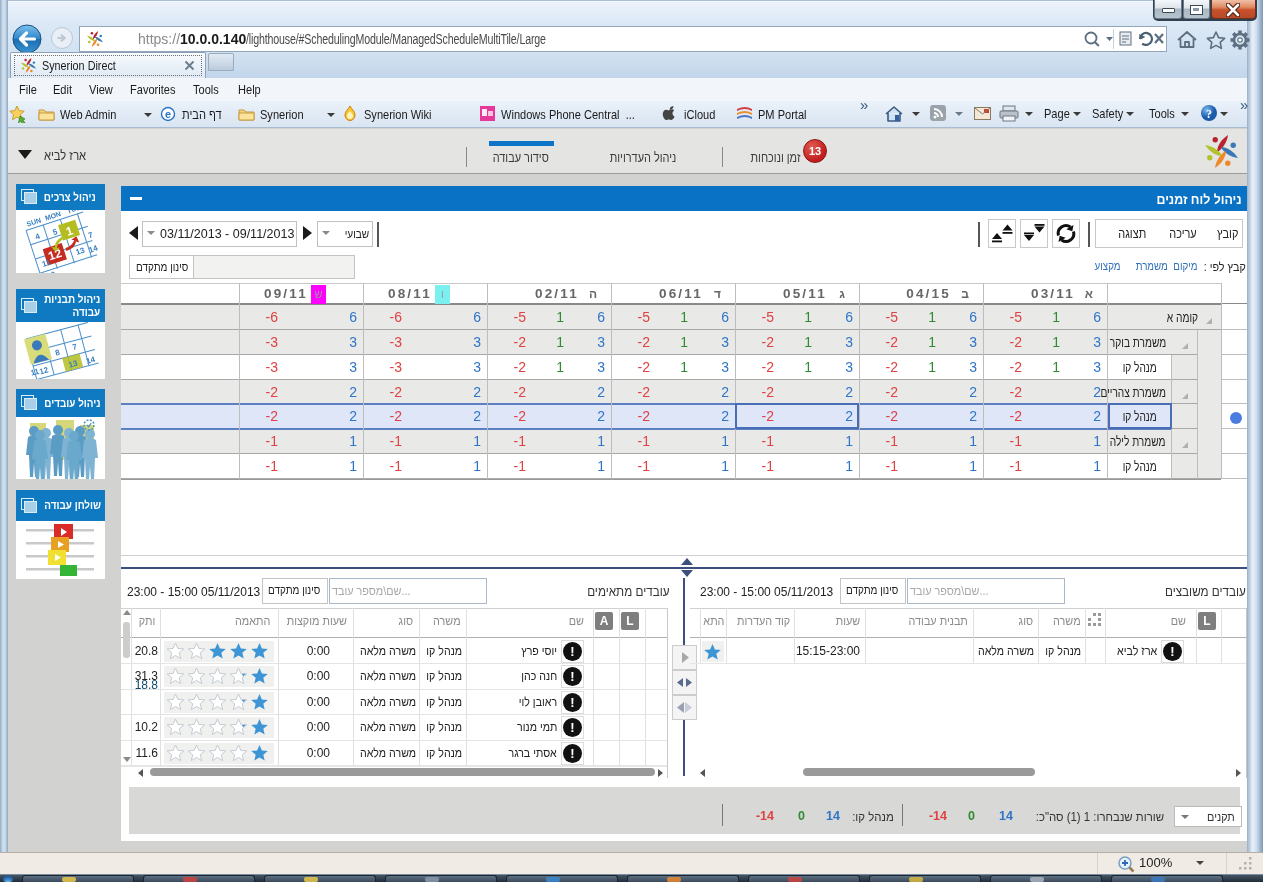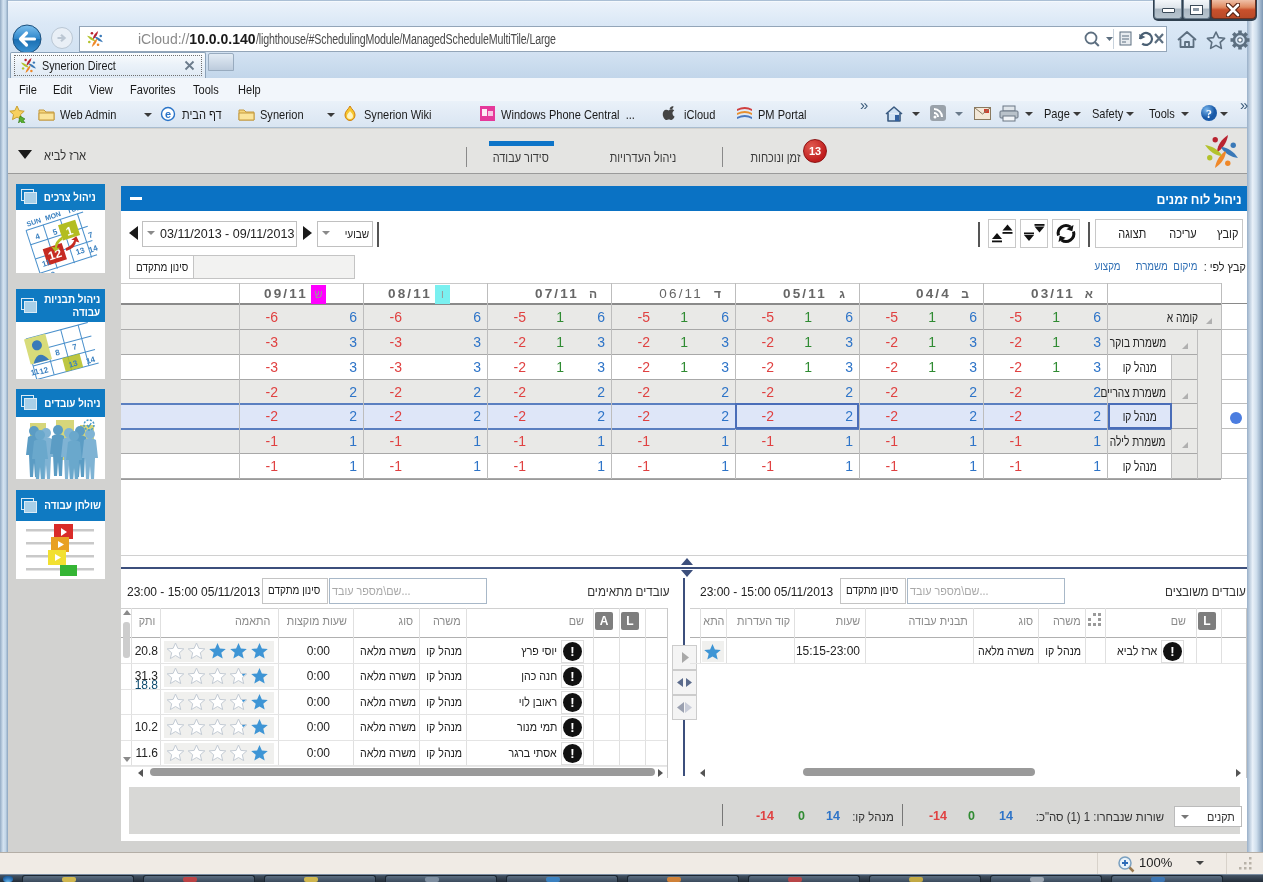--- a/index.html
+++ b/index.html
@@ -51,21 +51,21 @@
         <g transform="rotate(180 20 20)">
           <path d="M15.2,19.2 C16.3,12.5 20,7 27,2.2 C26,9.5 22.4,15.4 17.2,19.5 C16.2,20.2 15.3,20 15.2,19.2 Z" fill="#ef8829"></path>
           <circle cx="13.2" cy="7.3" r="2.9" fill="#ef8829"></circle>
         </g>
         <g transform="rotate(270 20 20)">
           <path d="M15.2,19.2 C16.3,12.5 20,7 27,2.2 C26,9.5 22.4,15.4 17.2,19.5 C16.2,20.2 15.3,20 15.2,19.2 Z" fill="#b3c22b"></path>
           <circle cx="13.2" cy="7.3" r="2.9" fill="#b3c22b"></circle>
         </g>
       </g>
     </svg></div>
-<div style="position:absolute;white-space:nowrap;left:138px;top:31px;font-size:14px;color:#222;"><span style="color:#8a8a8a">iCloud://</span><b style="color:#1a1a1a">10.0.0.140</b><span style="color:#4a4a4a;letter-spacing:-0.2px;display:inline-block;transform:scaleX(0.76);transform-origin:0 50%;">/lighthouse/#SchedulingModule/ManagedScheduleMultiTile/Large</span></div>
+<div style="position:absolute;white-space:nowrap;left:138px;top:31px;font-size:14px;color:#222;"><span style="color:#8a8a8a">https://</span><b style="color:#1a1a1a">10.0.0.140</b><span style="color:#4a4a4a;letter-spacing:-0.2px;display:inline-block;transform:scaleX(0.76);transform-origin:0 50%;">/lighthouse/#SchedulingModule/ManagedScheduleMultiTile/Large</span></div>
 <svg class="a" style="left:1082px;top:30px;" width="82" height="19">
     <circle cx="9" cy="8" r="5.5" stroke="#5d6f80" stroke-width="1.8" fill="none"></circle>
     <path d="M12.8 12 l4 4" stroke="#5d6f80" stroke-width="2"></path>
     <path d="M24 7 l3.5 4 3.5-4z" fill="#5d6f80"></path>
   </svg>
 <div style="position:absolute;left:1113px;top:29px;width:1px;height:20px;background:#c8d2dc;"></div>
 <svg class="a" style="left:1119px;top:30px;" width="46" height="18">
     <rect x="1" y="2" width="11" height="13" fill="#e8ecf0" stroke="#5d6f80"></rect>
     <path d="M3 6h7M3 9h7M3 12h4" stroke="#5d6f80" stroke-width="1"></path>
     <path d="M21 9 a6 6 0 1 1 2.2 4.6" stroke="#4a5f73" stroke-width="2.2" fill="none"></path>
@@ -477,27 +477,27 @@
 <div style="position:absolute;left:1222px;top:404px;width:25px;height:25px;background:#fff;border-bottom:1px solid #bdbdbd;"></div>
 <div style="position:absolute;left:1222px;top:429px;width:25px;height:25px;background:#fff;border-bottom:1px solid #bdbdbd;"></div>
 <div style="position:absolute;left:1222px;top:454px;width:25px;height:25px;background:#fff;border-bottom:1px solid #bdbdbd;"></div>
 <div style="position:absolute;left:1222px;top:283px;width:25px;height:21px;background:#fff;border-bottom:1px solid #8a8a8a;"></div>
 <div class="a" style="left:1230px;top:412px;width:12px;height:12px;border-radius:50%;background:#4b7de0;"></div>
 <div style="position:absolute;white-space:nowrap;right:955px;top:286px;font-size:13.5px;color:#666;font-weight:bold;letter-spacing:2.2px;">09/11</div>
 <div class="a" style="left:311px;top:285px;width:15px;height:19px;background:#ff00ff;color:#999;font-size:11px;text-align:center;line-height:19px;">ש</div>
 <div style="position:absolute;white-space:nowrap;right:831px;top:286px;font-size:13.5px;color:#666;font-weight:bold;letter-spacing:2.2px;">08/11</div>
 <div class="a" style="left:435px;top:285px;width:15px;height:19px;background:#7af0f0;color:#999;font-size:11px;text-align:center;line-height:19px;">ו</div>
 <div style="position:absolute;white-space:nowrap;right:666px;top:287px;font-size:12px;color:#666;font-weight:bold;">ה</div>
-<div style="position:absolute;white-space:nowrap;right:684px;top:286px;font-size:13.5px;color:#666;font-weight:bold;letter-spacing:2.2px;">07/11</div>
+<div style="position:absolute;white-space:nowrap;right:684px;top:286px;font-size:13.5px;color:#666;font-weight:bold;letter-spacing:2.2px;">02/11</div>
 <div style="position:absolute;white-space:nowrap;right:542px;top:287px;font-size:12px;color:#666;font-weight:bold;">ד</div>
-<div style="position:absolute;white-space:nowrap;right:560px;top:286px;font-size:13.5px;color:#666;font-weight:normal;letter-spacing:2.2px;">06/11</div>
+<div style="position:absolute;white-space:nowrap;right:560px;top:286px;font-size:13.5px;color:#666;font-weight:bold;letter-spacing:2.2px;">06/11</div>
 <div style="position:absolute;white-space:nowrap;right:418px;top:287px;font-size:12px;color:#666;font-weight:bold;">ג</div>
 <div style="position:absolute;white-space:nowrap;right:436px;top:286px;font-size:13.5px;color:#666;font-weight:bold;letter-spacing:2.2px;">05/11</div>
 <div style="position:absolute;white-space:nowrap;right:294px;top:287px;font-size:12px;color:#666;font-weight:bold;">ב</div>
-<div style="position:absolute;white-space:nowrap;right:312px;top:286px;font-size:13.5px;color:#666;font-weight:bold;letter-spacing:2.2px;">04/4</div>
+<div style="position:absolute;white-space:nowrap;right:312px;top:286px;font-size:13.5px;color:#666;font-weight:bold;letter-spacing:2.2px;">04/15</div>
 <div style="position:absolute;white-space:nowrap;right:170px;top:287px;font-size:12px;color:#666;font-weight:bold;">א</div>
 <div style="position:absolute;white-space:nowrap;right:188px;top:286px;font-size:13.5px;color:#666;font-weight:bold;letter-spacing:2.2px;">03/11</div>
 <div style="position:absolute;white-space:nowrap;right:906px;top:309px;font-size:14px;color:#2e74c8;">6</div>
 <div style="position:absolute;white-space:nowrap;right:985px;top:309px;font-size:14px;color:#e04141;">-6</div>
 <div style="position:absolute;white-space:nowrap;right:906px;top:334px;font-size:14px;color:#2e74c8;">3</div>
 <div style="position:absolute;white-space:nowrap;right:985px;top:334px;font-size:14px;color:#e04141;">-3</div>
 <div style="position:absolute;white-space:nowrap;right:906px;top:359px;font-size:14px;color:#2e74c8;">3</div>
 <div style="position:absolute;white-space:nowrap;right:985px;top:359px;font-size:14px;color:#e04141;">-3</div>
 <div style="position:absolute;white-space:nowrap;right:906px;top:384px;font-size:14px;color:#2e74c8;">2</div>
 <div style="position:absolute;white-space:nowrap;right:985px;top:384px;font-size:14px;color:#e04141;">-2</div>

